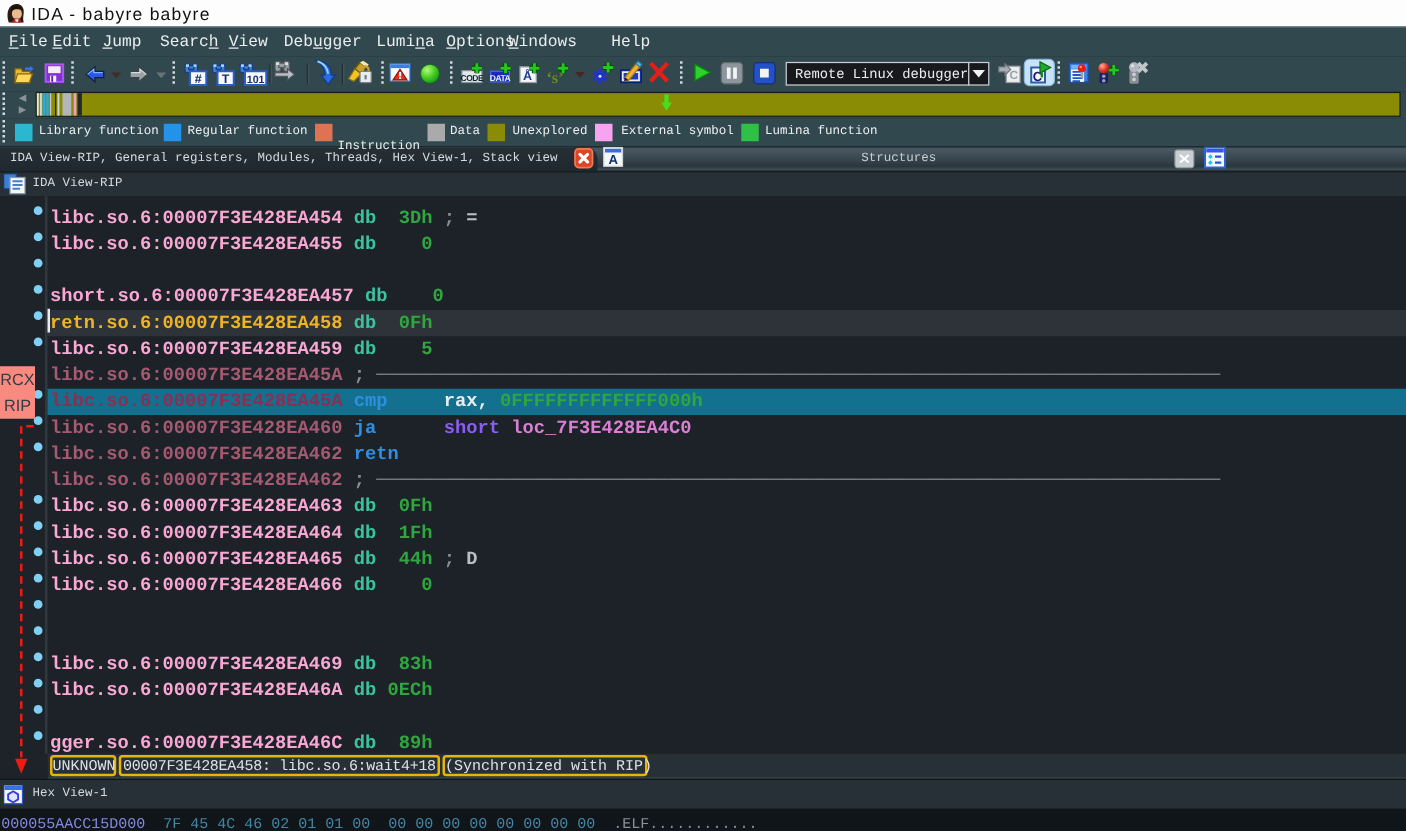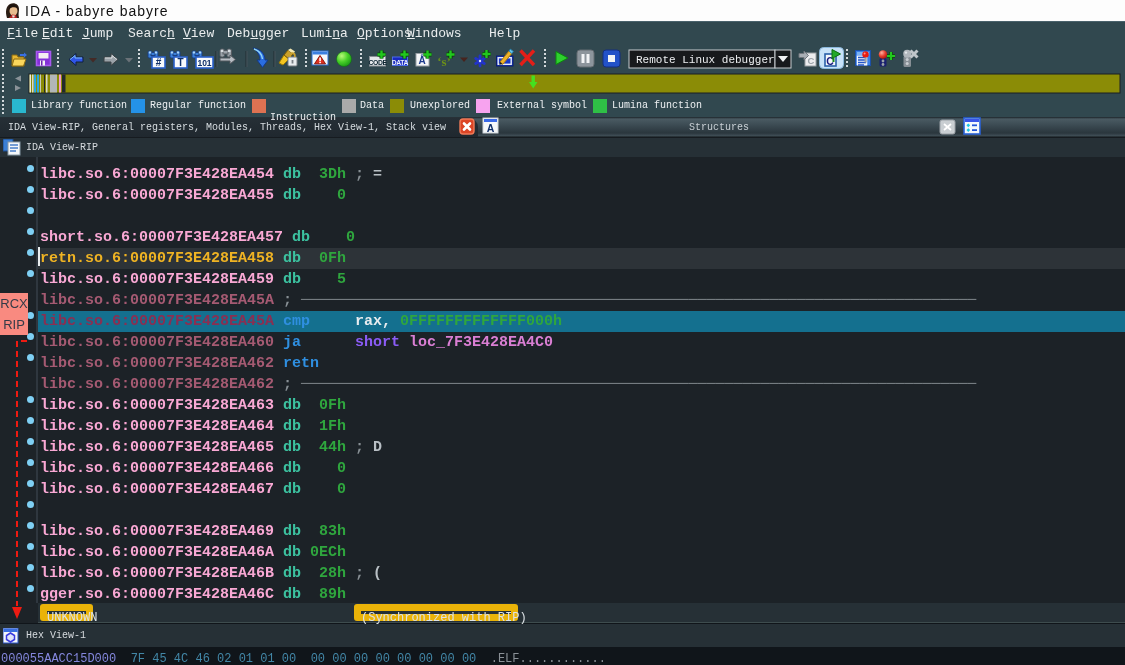--- a/index.html
+++ b/index.html
@@ -21,21 +21,21 @@
 #statusrow{left:38px;top:603px;width:1087px;height:20px;background:#263036;border-bottom:1px solid #3e4c4e}
 #statmargin{left:0;top:603px;width:38px;height:20px;background:#1d2328}
 #caption2{left:0;top:623px;width:1125px;height:24px;background:#263036;border-top:1px solid #10151a}
 #hexrow{left:0;top:647px;width:1125px;height:18px;background:#10151a}
 
 .row{position:absolute;left:40px;height:21px;line-height:21px;font-size:15px;font-weight:700;white-space:pre}
 .aa{color:#f9a8d4}.ar{color:#a55a72}.ag{color:#efb323}.am{color:#8a2f52}
 .kdb{color:#3cc2a0}.val{color:#2fa63e}.mno{color:#2f8fe0}.wht{color:#e7ecef}
 .gry{color:#878f94}.cmt{color:#b9c0c5}.dsh{color:#7a8186}.loc{color:#da7fd4}.sho{color:#8b5cf6}
 .dot{position:absolute;width:7px;height:7px;border-radius:50%;background:#7fd0f4}
-.statbox{position:absolute;top:604px;height:17px;border:7px solid #eab308;border-radius:3px;color:#dde2e6;font-size:12px;line-height:15px;text-align:center;white-space:pre}
+.statbox{position:absolute;top:604px;height:17px;border:2px solid #eab308;border-radius:3px;color:#dde2e6;font-size:12px;line-height:15px;text-align:center;white-space:pre}
 </style></head>
 <body>
 <div id="app">
 <div class="abs" id="titlebar"></div>
 <div class="abs" id="titletext">IDA - babyre babyre</div>
 <div class="abs" id="menubar"></div>
 <div class="abs" id="toolbar"></div>
 <div class="abs" id="navrow"></div>
 <div class="abs" id="legend"></div>
 <div class="abs" id="tabbar"></div>
@@ -425,24 +425,22 @@
 <div class="row" style="top:269px"><span class="aa">libc.so.6:00007F3E428EA459</span><span class="kdb"> db</span><span class="val">    5</span></div>
 <div class="row" style="top:290px"><span class="ar">libc.so.6:00007F3E428EA45A</span><span class="gry"> ; </span><span class="dsh">───────────────────────────────────────────────────────────────────────────</span></div>
 <div class="row" style="top:311px"><span class="am">libc.so.6:00007F3E428EA45A</span><span class="mno"> cmp</span><span class="wht">     rax, </span><span class="val">0FFFFFFFFFFFFF000h</span></div>
 <div class="row" style="top:332px"><span class="ar">libc.so.6:00007F3E428EA460</span><span class="mno"> ja</span><span class="sho">      short </span><span class="loc">loc_7F3E428EA4C0</span></div>
 <div class="row" style="top:353px"><span class="ar">libc.so.6:00007F3E428EA462</span><span class="mno"> retn</span></div>
 <div class="row" style="top:374px"><span class="ar">libc.so.6:00007F3E428EA462</span><span class="gry"> ; </span><span class="dsh">───────────────────────────────────────────────────────────────────────────</span></div>
 <div class="row" style="top:395px"><span class="aa">libc.so.6:00007F3E428EA463</span><span class="kdb"> db</span><span class="val">  0Fh</span></div>
 <div class="row" style="top:416px"><span class="aa">libc.so.6:00007F3E428EA464</span><span class="kdb"> db</span><span class="val">  1Fh</span></div>
 <div class="row" style="top:437px"><span class="aa">libc.so.6:00007F3E428EA465</span><span class="kdb"> db</span><span class="val">  44h</span><span class="gry"> ; </span><span class="cmt">D</span></div>
 <div class="row" style="top:458px"><span class="aa">libc.so.6:00007F3E428EA466</span><span class="kdb"> db</span><span class="val">    0</span></div>
-<div class="row" style="top:479px"><span class="aa">libc.so.6:00007F3E428EA467</span><span class="kdb"> db</span><span class="val">    0</span></div>
 <div class="row" style="top:521px"><span class="aa">libc.so.6:00007F3E428EA469</span><span class="kdb"> db</span><span class="val">  83h</span></div>
 <div class="row" style="top:542px"><span class="aa">libc.so.6:00007F3E428EA46A</span><span class="kdb"> db</span><span class="val"> 0ECh</span></div>
-<div class="row" style="top:563px"><span class="aa">libc.so.6:00007F3E428EA46B</span><span class="kdb"> db</span><span class="val">  28h</span><span class="gry"> ; </span><span class="cmt">(</span></div>
 <div class="row" style="top:584px"><span class="aa">gger.so.6:00007F3E428EA46C</span><span class="kdb"> db</span><span class="val">  89h</span></div>
 
 <div class="dot" style="left:27px;top:165px"></div>
 <div class="dot" style="left:27px;top:186px"></div>
 <div class="dot" style="left:27px;top:207px"></div>
 <div class="dot" style="left:27px;top:228px"></div>
 <div class="dot" style="left:27px;top:249px"></div>
 <div class="dot" style="left:27px;top:270px"></div>
 <div class="dot" style="left:27px;top:312px"></div>
 <div class="dot" style="left:27px;top:333px"></div>
@@ -459,14 +457,15 @@
 <div class="dot" style="left:27px;top:585px"></div>
 
 <div class="abs" style="left:0px;top:293px;width:28px;height:42px;background:#f98a80;color:#333b47;font-family:'Liberation Sans',sans-serif;font-size:13px;line-height:21px;text-align:center">RCX<br>RIP</div>
 
 <svg class="abs" style="left:0;top:157px" width="38" height="470" viewBox="0 0 38 470">
 <path d="M27,184 L17,184 L17,449" fill="none" stroke="#ee1b12" stroke-width="2" stroke-dasharray="6,4"></path>
 <polygon points="12,450 22,450 17,462" fill="#ee1b12"></polygon>
 </svg>
 
 <span class="statbox" style="left:40px;width:53px">UNKNOWN</span>
+<span class="statbox" style="left:95px;width:257px;letter-spacing:-0.25px">00007F3E428EA458: libc.so.6:wait4+18</span>
 <span class="statbox" style="left:354px;width:164px">(Synchronized with RIP)</span>
 </div>
 
 </body></html>

